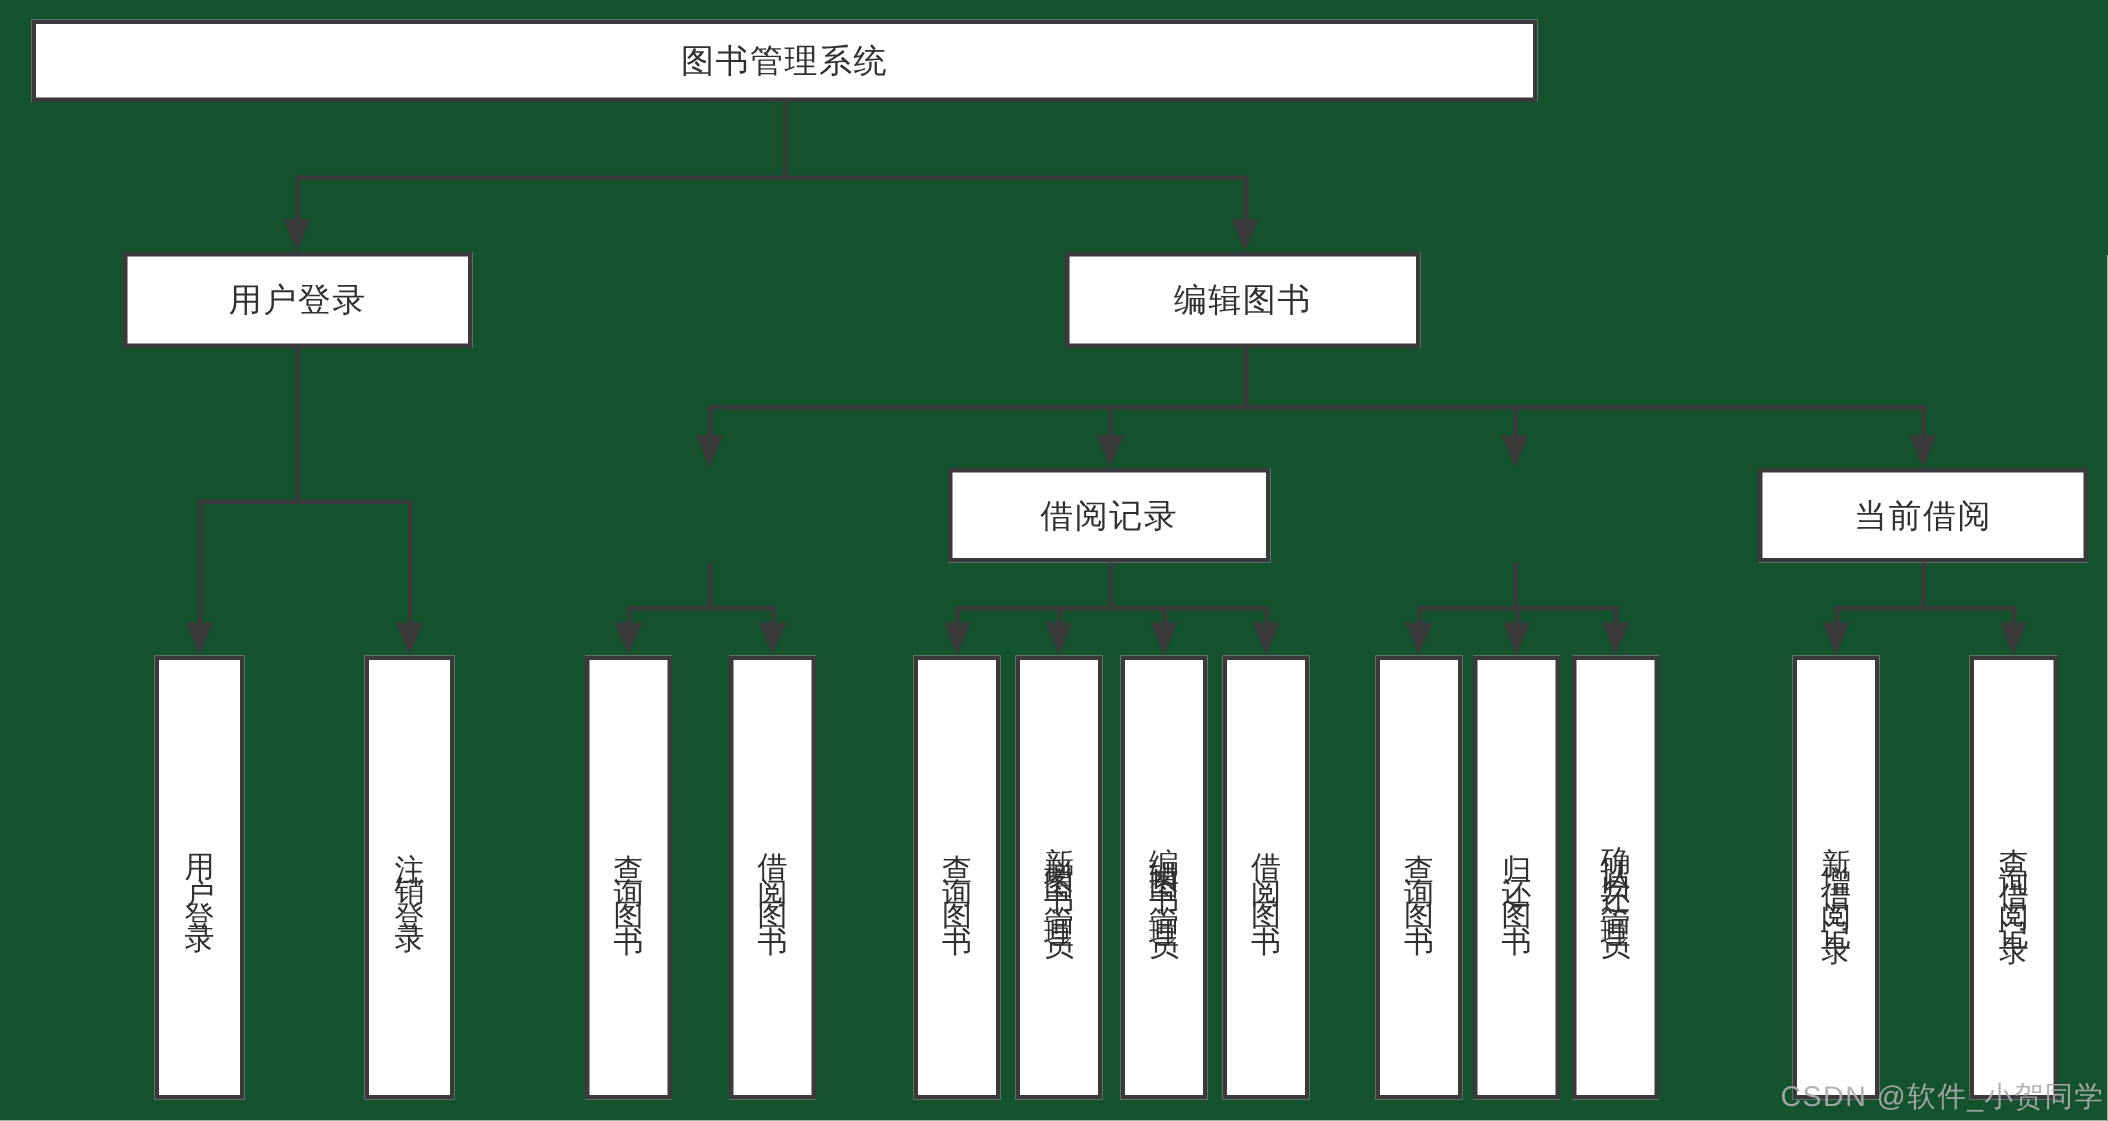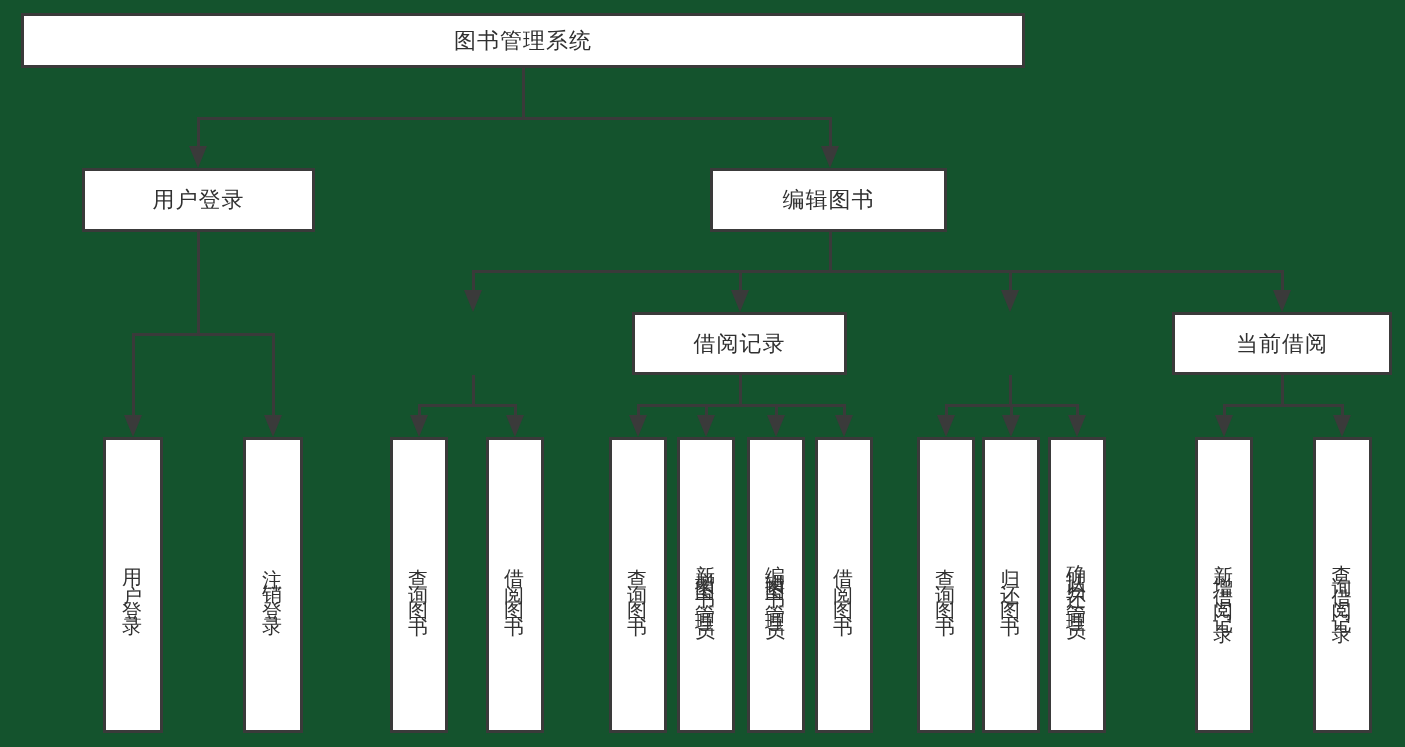--- a/index.html
+++ b/index.html
@@ -179,14 +179,15 @@
   <div class="line" style="left:1075.5px;top:404px;width:3px;height:14px"></div>
   <div class="arrow-head" style="left:1068px;top:415px"></div>
 
   <div class="line" style="left:1280.5px;top:375px;width:3px;height:31px"></div>
   <div class="line" style="left:1222.5px;top:404px;width:120px;height:3px"></div>
   <div class="line" style="left:1222.5px;top:404px;width:3px;height:14px"></div>
   <div class="arrow-head" style="left:1215px;top:415px"></div>
   <div class="line" style="left:1340.5px;top:404px;width:3px;height:14px"></div>
   <div class="arrow-head" style="left:1333px;top:415px"></div>
 
+  <div id="watermark">CSDN @软件_小贺同学</div>
 
 </div>
 
 </body></html>

